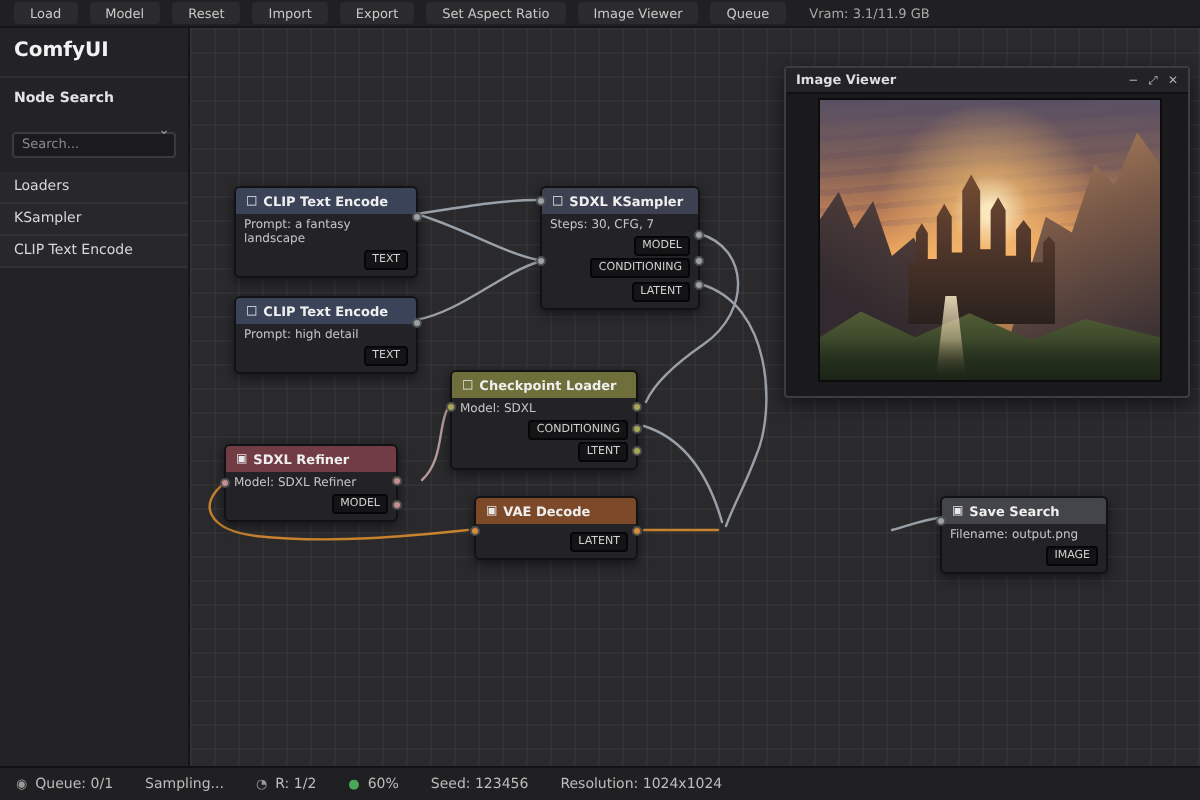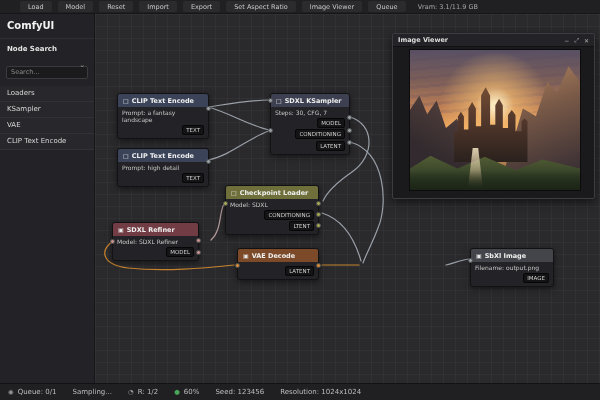--- a/index.html
+++ b/index.html
@@ -2,21 +2,21 @@
 <html><head>
 <meta charset="utf-8">
 <style>
   * { margin:0; padding:0; box-sizing:border-box; }
   html,body { width:600px; height:400px; overflow:hidden; background:#1d1d20;
     font-family:"DejaVu Sans", sans-serif; }
   #app { position:relative; width:600px; height:400px; }
 
   
   #toolbar { position:absolute; left:0; top:0; width:600px; height:14px; background:#202023;
-    display:flex; align-items:center; gap:6px; padding:0 20px; z-index:6; border-bottom:1px solid #161618;text-align:center;}
+    display:flex; align-items:center; gap:6px; padding:0 7px; z-index:6; border-bottom:1px solid #161618;text-align:center;}
   .tbtn { background:#2b2b2e; color:#c9c9c9; font-size:6.5px; padding:1.5px 8px; border-radius:2px;
     white-space:nowrap; }
   .vram { color:#a8a8a8; font-size:6.5px; margin-left:6px; }
 
   
   #sidebar { position:absolute; left:0; top:14px; width:95px; height:369px; background:#232327;
     border-right:1px solid #161618; z-index:6; }
   .app-title { color:#f2f2f2; font-size:10px; font-weight:bold; padding:6px 7px 7px; }
   .side-section { color:#e3e3e3; font-size:7px; font-weight:bold; padding:6px 7px 5px;
     border-top:1px solid #2e2e33; }
@@ -106,21 +106,20 @@
 
   <div id="sidebar">
     <div class="app-title">ComfyUI</div>
     <div class="side-section">Node Search</div>
     <div class="search-wrap">
       <input class="search-input" placeholder="Search..." style="">
       <span class="search-chevron">⌄</span>
     </div>
     <div class="side-item">Loaders</div>
     <div class="side-item">KSampler</div>
-    <div class="side-item">VAE</div>
     <div class="side-item">CLIP Text Encode</div>
   </div>
 
   <div id="canvas"></div>
 
   <svg id="wires" viewBox="0 0 600 400">
     <g fill="none" stroke-linecap="round" stroke-width="1.2">
       <path stroke="#9aa0a8" d="M208,107 C228,104 250,100 269,100"></path>
       <path stroke="#9aa0a8" d="M208,107 C230,113 250,126 269,130"></path>
       <path stroke="#9aa0a8" d="M208,160 C230,156 250,137 269,131"></path>
@@ -233,21 +232,21 @@
         </div>
     </div>
     <span class="port p-orange" style="left:-3px;top:14px"></span>
     <span class="port p-orange" style="right:-3px;top:14px"></span>
   </div>
 
 
   <div class="node" style="left:470px;top:248px;width:84px">
     <div class="node-header" style="background:#44454a">
       <span class="nicon">▣</span>
-      <span>SbXl Image</span>
+      <span>Save Search</span>
     </div>
     <div class="node-body">
       <div>Filename: output.png</div>
       <div class="badge-row">
           <span class="badge">IMAGE</span>
         </div>
     </div>
     <span class="port p-gray" style="left:-3px;top:9px"></span>
   </div>
 

